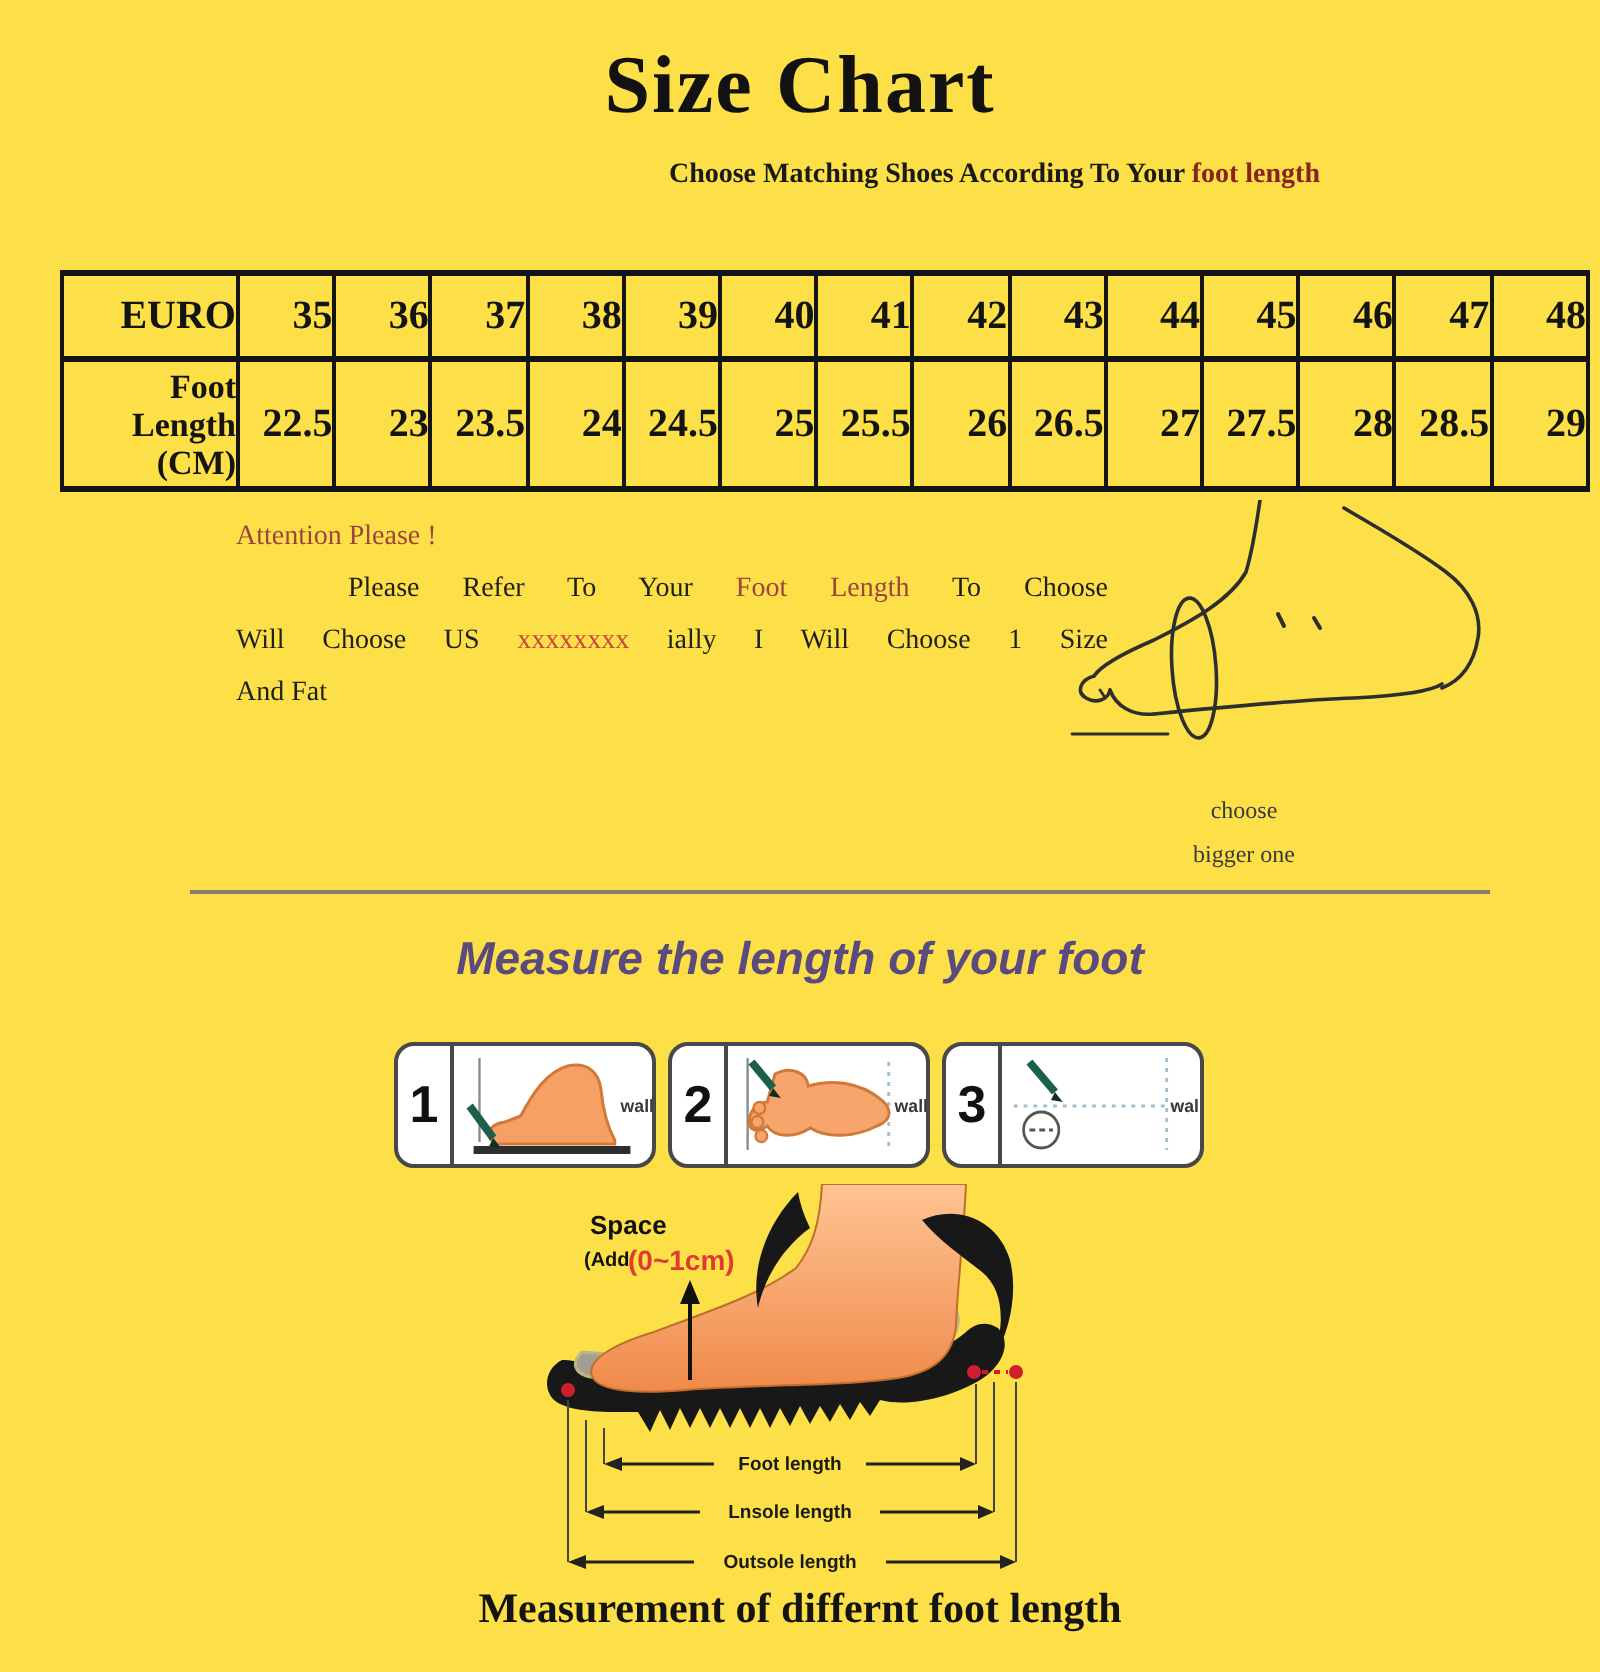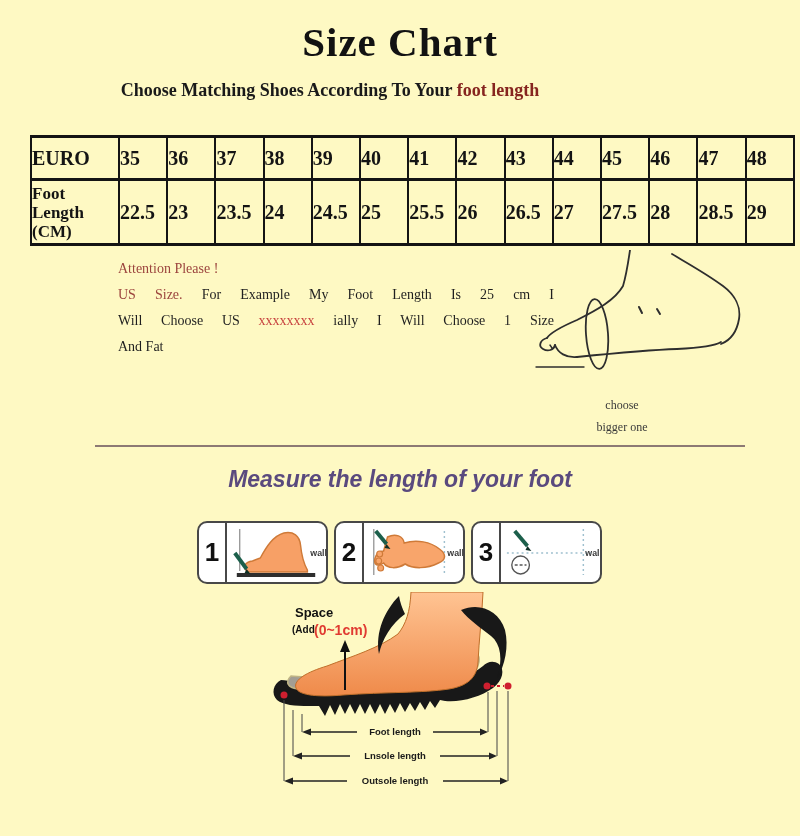--- a/index.html
+++ b/index.html
@@ -1,34 +1,34 @@
 <!DOCTYPE html>
 <html><head>
 <meta charset="utf-8">
 <style>
   html,body{margin:0;padding:0;}
   #canvas{
-    position:relative;width:800px;height:836px;background:#fef9c3;
+    position:relative;width:800px;height:836px;background:#fde047;
     overflow:hidden;font-family:"Liberation Serif",serif;color:#161616;
   }
   .abs{position:absolute;}
 
   
   .main-title{left:0;top:18px;width:800px;text-align:center;
     font-size:41px;font-weight:bold;letter-spacing:1px;color:#121212;}
-  .subtitle{left:0;top:80px;width:660px;text-align:center;
-    font-size:18px;font-weight:bold;color:#1a1a1a;}
+  .subtitle{left:0;top:80px;width:660px;text-align:right;
+    font-size:14px;font-weight:bold;color:#1a1a1a;}
   .subtitle .accent{color:#86251f;}
 
   
   table.size-table{left:30px;top:135px;position:absolute;width:765px;
     border-collapse:collapse;table-layout:fixed;
     border-top:3px solid #141414;border-bottom:3px solid #141414;}
   table.size-table th,table.size-table td{
-    border:2px solid #141414;text-align:left;vertical-align:middle;
+    border:2px solid #141414;text-align:right;vertical-align:middle;
     font-weight:bold;color:#141414;padding:0;}
   table.size-table col.first{width:88px;}
   tr.r1 th,tr.r1 td{height:40px;font-size:20px;border-bottom-width:3px;}
   tr.r2 th,tr.r2 td{height:62px;font-size:20px;}
   tr.r2 th{font-size:17px;line-height:19px;}
 
   
   .attention{left:118px;top:256px;width:436px;font-size:14px;line-height:26px;color:#1f1f1f;}
   .attention .ln{text-align:justify;text-align-last:justify;}
   .attention .ln.noj{text-align:left;text-align-last:left;}
@@ -124,21 +124,21 @@
       <td>27.5</td>
       <td>28</td>
       <td>28.5</td>
       <td>29</td>
     </tr>
   </tbody>
     </table>
 
   <div class="abs attention">
     <div class="ln noj attn-red">Attention Please !</div>
-    <div class="ln"><span class="attn-red">US Size.</span><span> For Example My Foot Length Is 25 cm I</span></div>
+    <div class="ln indent"><span>Please Refer To Your </span><span class="attn-red">Foot Length</span><span> To Choose</span></div>
     <div class="ln"><span>Will Choose US </span><span class="attn-bright">xxxxxxxx</span><span> ially I Will Choose 1 Size</span></div>
     <div class="ln noj">And Fat</div>
   </div>
 
   <svg class="abs" style="left:535px;top:250px;" width="245" height="120" viewBox="0 0 245 120">
     <g fill="none" stroke="#2e2e2e" stroke-width="1.8" stroke-linecap="round">
 
       <path d="M95,0 C93,14 91,26 88,36 C80,50 62,60 42,70 C28,76 16,82 12,88"></path>
       <path d="M12,88 C5,90 3,96 8,99 C13,102 19,100 20,95"></path>
       <path d="M20,95 C23,103 31,108 42,107"></path>
@@ -266,14 +266,15 @@
       <polygon points="28,164 37,160.5 37,167.5"></polygon>
         <polygon points="232,164 224,160.5 224,167.5"></polygon>
       <polygon points="19,189 28,185.5 28,192.5"></polygon>
         <polygon points="243,189 235,185.5 235,192.5"></polygon>
     </g>
     <text x="130" y="143" text-anchor="middle" font-size="9.5" font-weight="bold" fill="#1a1a1a">Foot length</text>
     <text x="130" y="167" text-anchor="middle" font-size="9.5" font-weight="bold" fill="#1a1a1a">Lnsole length</text>
     <text x="130" y="192" text-anchor="middle" font-size="9.5" font-weight="bold" fill="#1a1a1a">Outsole length</text>
   </svg>
 
+  <div class="abs bottom-caption">Measurement of differnt foot length</div>
 
 </div>
 
 </body></html>

